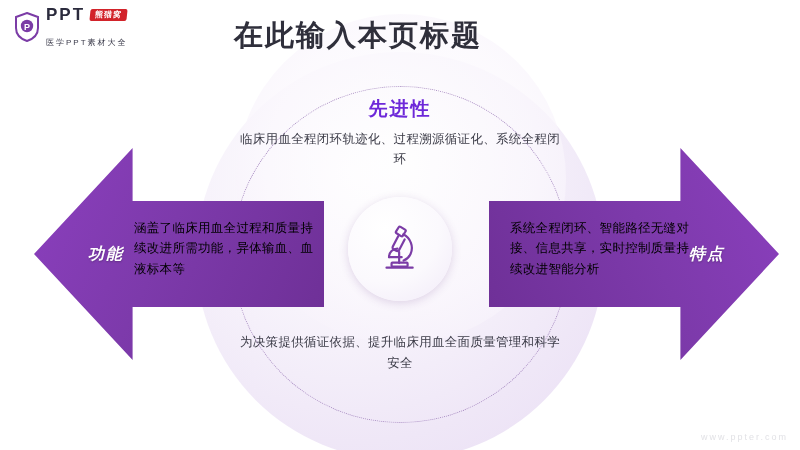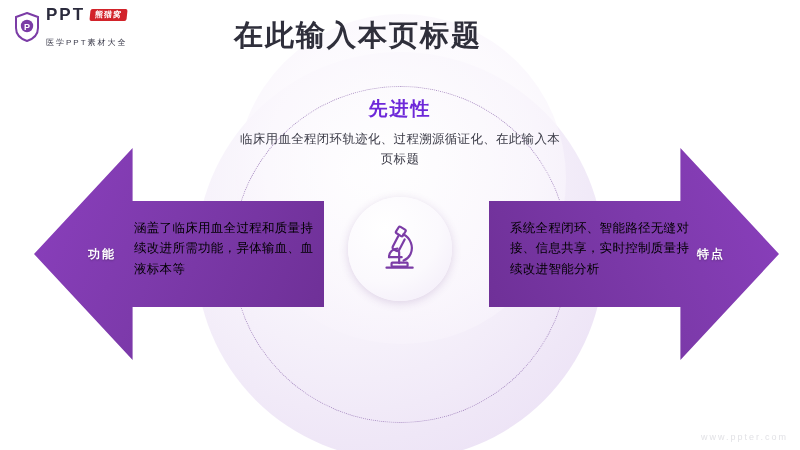--- a/index.html
+++ b/index.html
@@ -124,24 +124,25 @@
     justify-content: flex-start;
   }
   .arrow-right {
     right: 21px;
     background: linear-gradient(65deg, #6d2f95 0%, #7d3aab 55%, #8b3fbe 100%);
     clip-path: polygon(100% 50%, 66% 0%, 66% 25%, 0% 25%, 0% 75%, 66% 75%, 66% 100%);
     justify-content: flex-end;
   }
   .arrow-label {
     color: #ffffff;
-    font-size: 12px;
+    font-size: 16px;
     font-weight: bold;
     letter-spacing: 2px;
     text-shadow: 0 1px 2px rgba(0,0,0,.25);
+    font-style: italic;
   }
   .arrow-left .arrow-label { margin-left: 54px; }
   .arrow-right .arrow-label { margin-right: 54px; }
 
   
   .side-text {
     position: absolute;
     top: 218px;
     width: 186px;
     color: #000000;
@@ -236,24 +237,25 @@
 
   <div class="arrow arrow-right">
     <span class="arrow-label">特点</span>
   </div>
 
   <div class="side-text side-text-left">涵盖了临床用血全过程和质量持续改进所需功能，异体输血、血液标本等</div>
   <div class="side-text side-text-right">系统全程闭环、智能路径无缝对接、信息共享，实时控制质量持续改进智能分析</div>
 
   <div class="vblock vblock-top">
     <div class="vheading">先进性</div>
-    <div class="vbody">临床用血全程闭环轨迹化、过程溯源循证化、在此输入本页标题</div>
+    <div class="vbody">临床用血全程闭环轨迹化、过程溯源循证化、系统全程闭环</div>
   </div>
 
   <div class="vblock vblock-bottom">
+    <div class="vbody">为决策提供循证依据、提升临床用血全面质量管理和科学安全</div>
   </div>
 
   <div class="center-circle">
     <span>
       <svg width="54" height="54" viewBox="0 0 64 64" fill="none" stroke="#7b3ca6" stroke-width="2.6" stroke-linecap="round" stroke-linejoin="round">
         <rect x="28.5" y="9" width="9.5" height="9" rx="1.6" transform="rotate(32 33 13)"></rect>
         <path d="M30 19 L23.5 31.5 C22.8 32.8 23.3 34.3 24.6 35 L27.5 36.6 C28.8 37.3 30.3 36.8 31 35.5 L37.5 23"></path>
         <path d="M36 17 C44.5 21.5 48.5 31.5 44.5 40.2 C42.8 44 39.8 46.6 36.3 48"></path>
         <path d="M19 44 C19 38 23.5 34 29 34"></path>
         <path d="M19 44 L34 44"></path>

